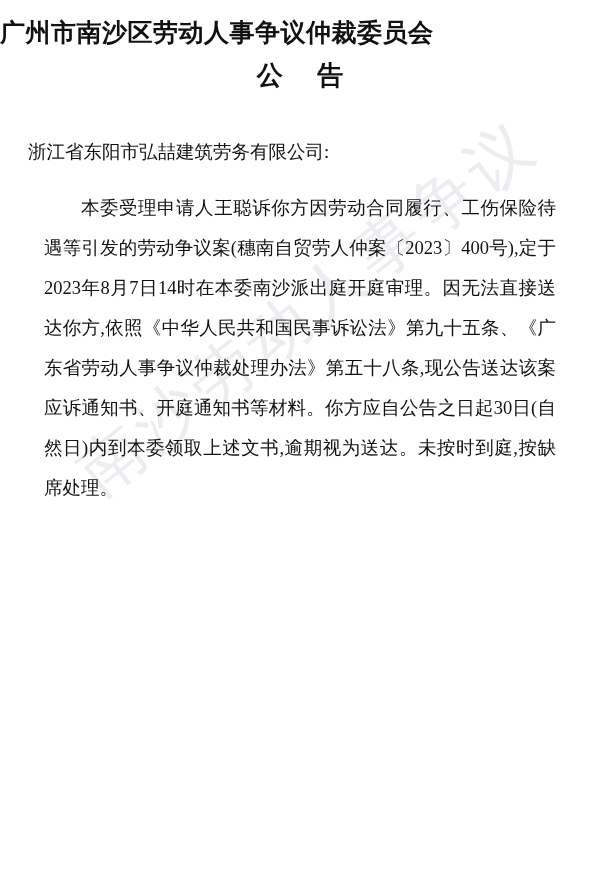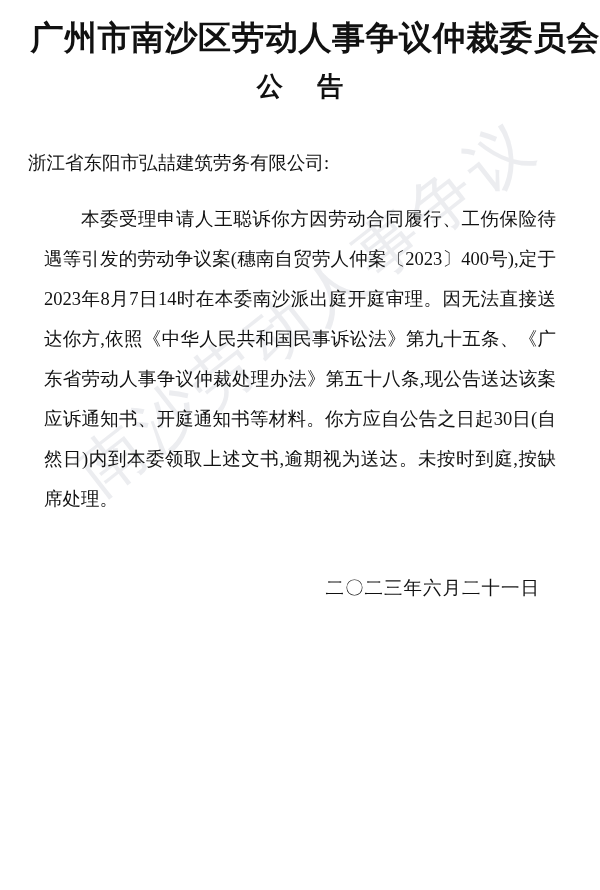--- a/index.html
+++ b/index.html
@@ -40,22 +40,22 @@
     user-select: none;
     z-index: 0;
   }
 
   .content {
     position: relative;
     z-index: 1;
   }
 
   .title-main {
-    text-align: right;
-    font-size: 33px;
+    text-align: left;
+    font-size: 25px;
     font-weight: bold;
     letter-spacing: 0.5px;
     margin: 16px 0 0 0;
     line-height: 1.35;
     font-family: "Liberation Serif", "DejaVu Serif", serif;
   }
 
   .title-sub {
     text-align: center;
     font-size: 26px;
@@ -106,16 +106,15 @@
 
     <h1 class="title-main">广州市南沙区劳动人事争议仲裁委员会</h1>
 
     <h2 class="title-sub">公  告</h2>
 
     <div class="body-block">
       <p class="addressee">浙江省东阳市弘喆建筑劳务有限公司:</p>
       <p class="para">本委受理申请人王聪诉你方因劳动合同履行、工伤保险待遇等引发的劳动争议案(穗南自贸劳人仲案〔2023〕400号),定于2023年8月7日14时在本委南沙派出庭开庭审理。因无法直接送达你方,依照《中华人民共和国民事诉讼法》第九十五条、《广东省劳动人事争议仲裁处理办法》第五十八条,现公告送达该案应诉通知书、开庭通知书等材料。你方应自公告之日起30日(自然日)内到本委领取上述文书,逾期视为送达。未按时到庭,按缺席处理。</p>
     </div>
 
-    <div class="signature">二〇二三年六月二十一日</div>
 
   </div>
 </div>
 
 </body></html>

